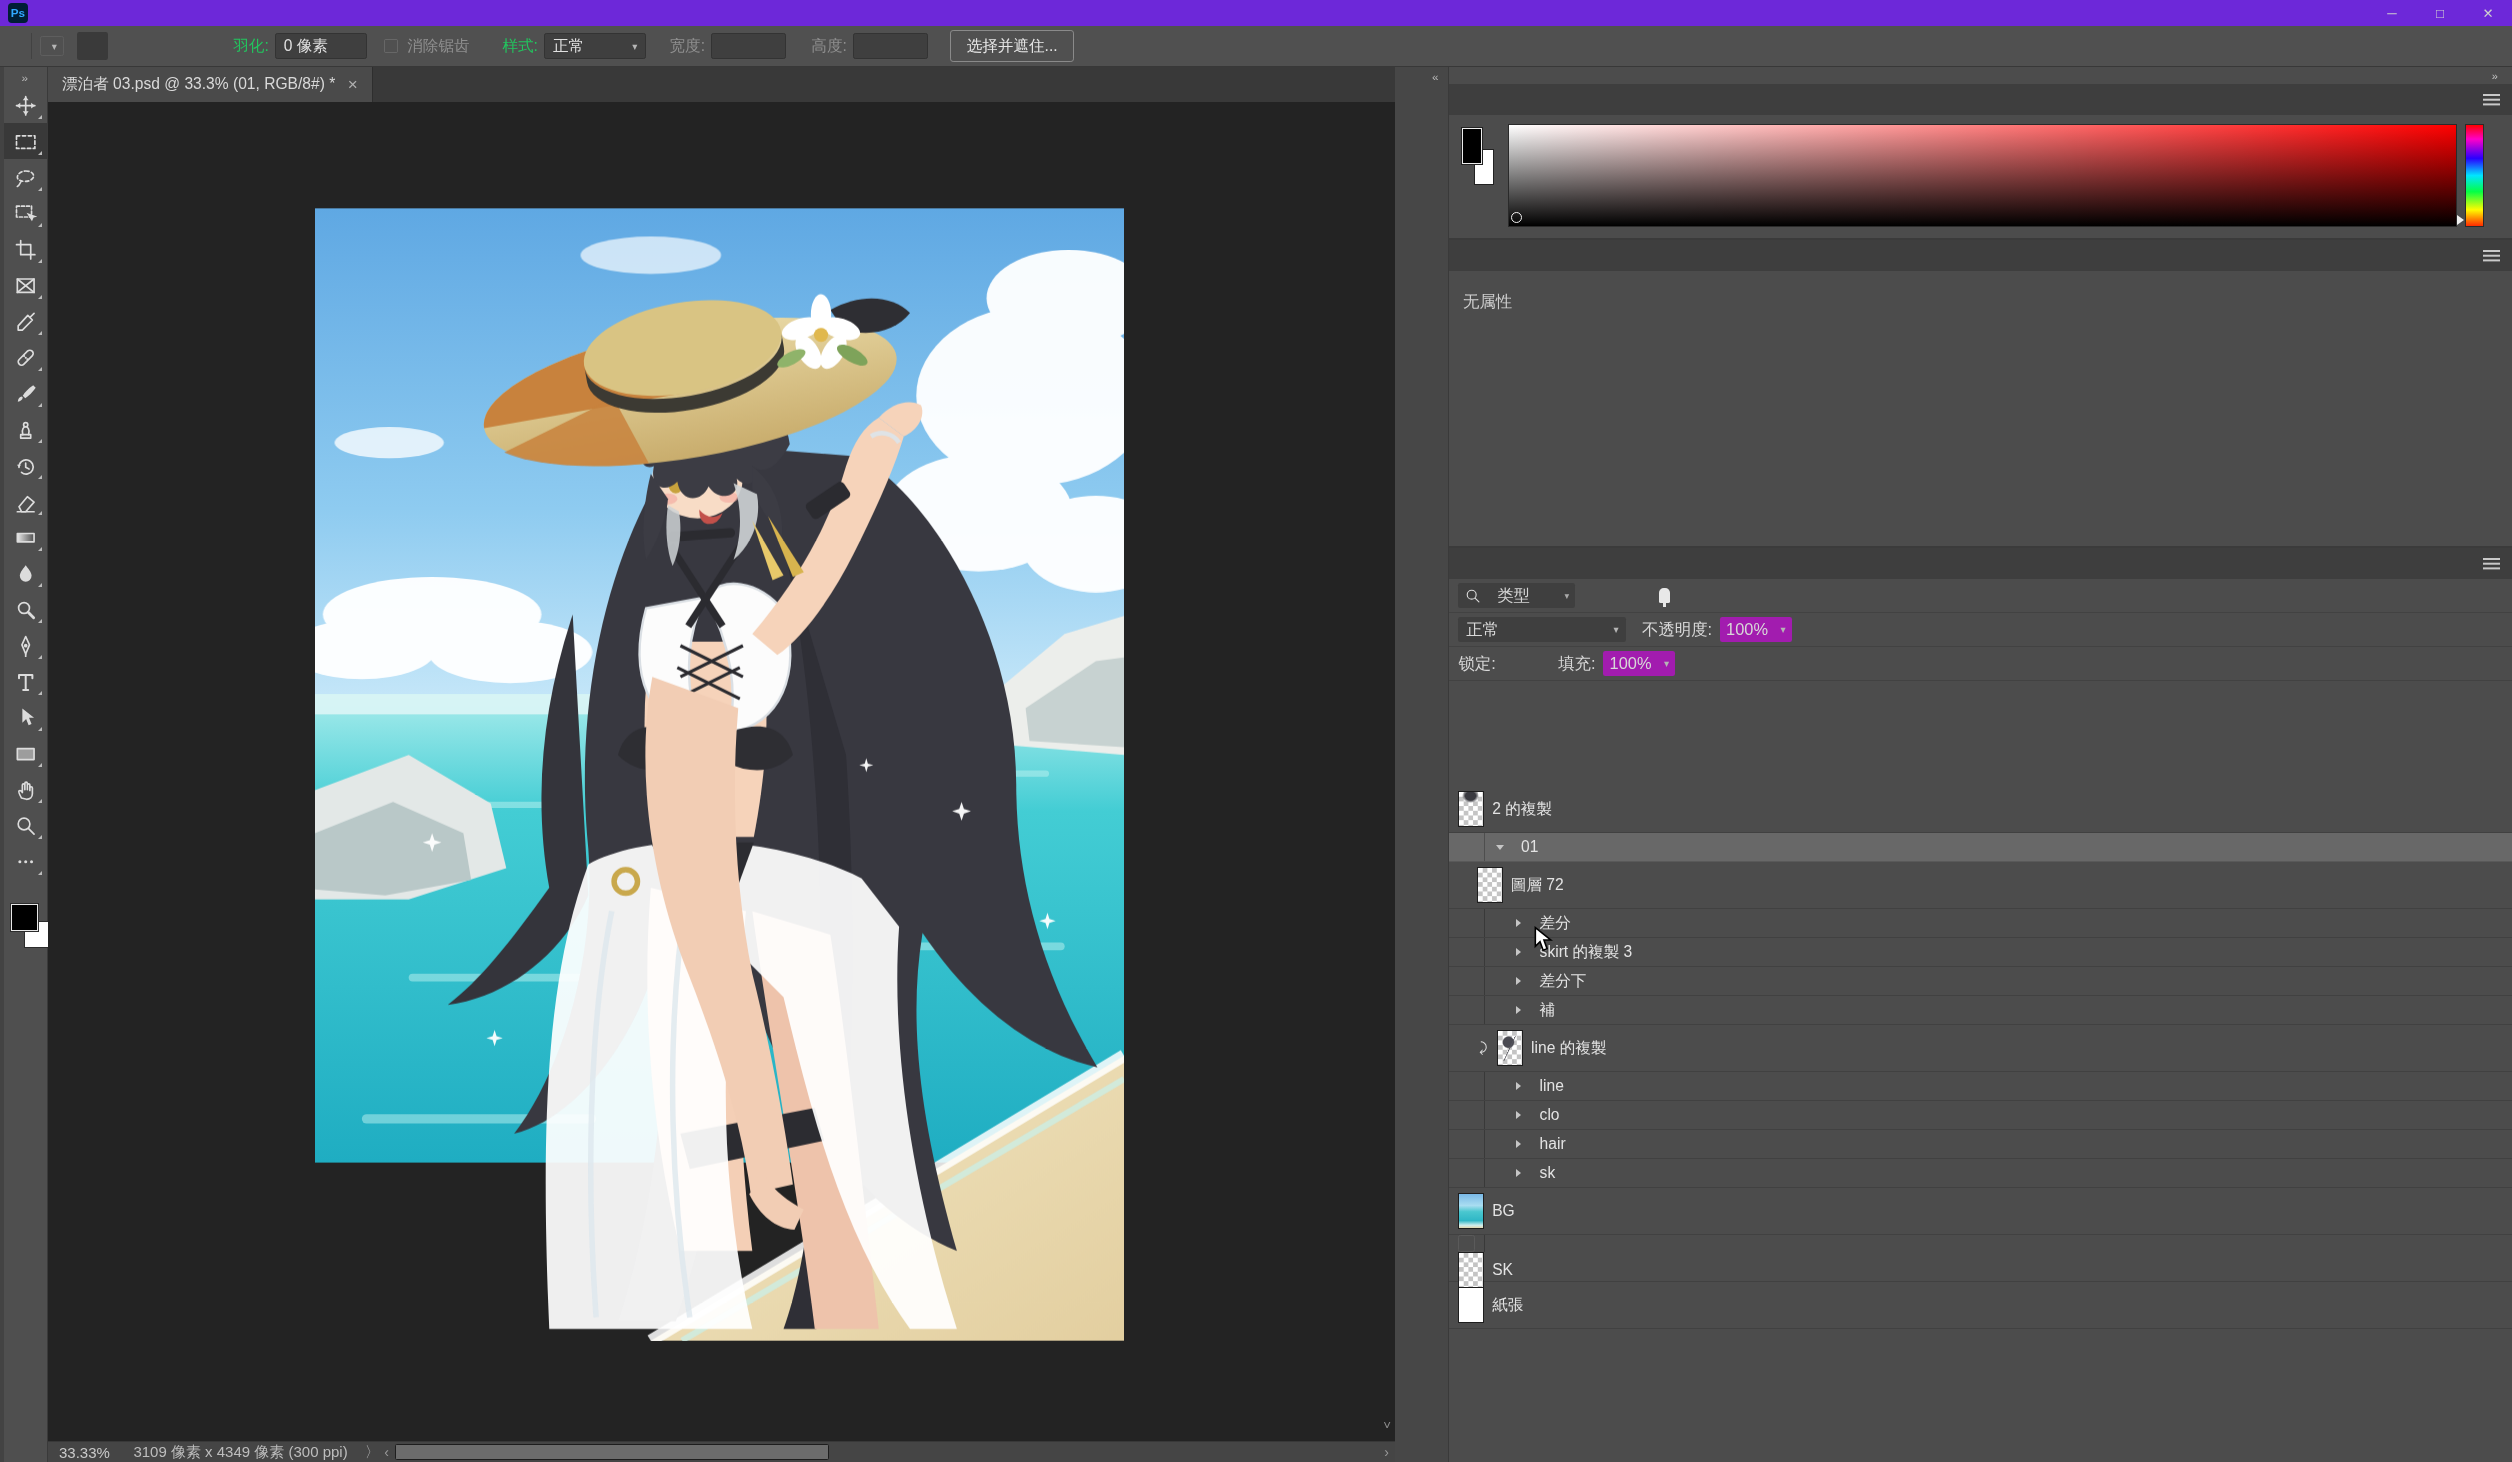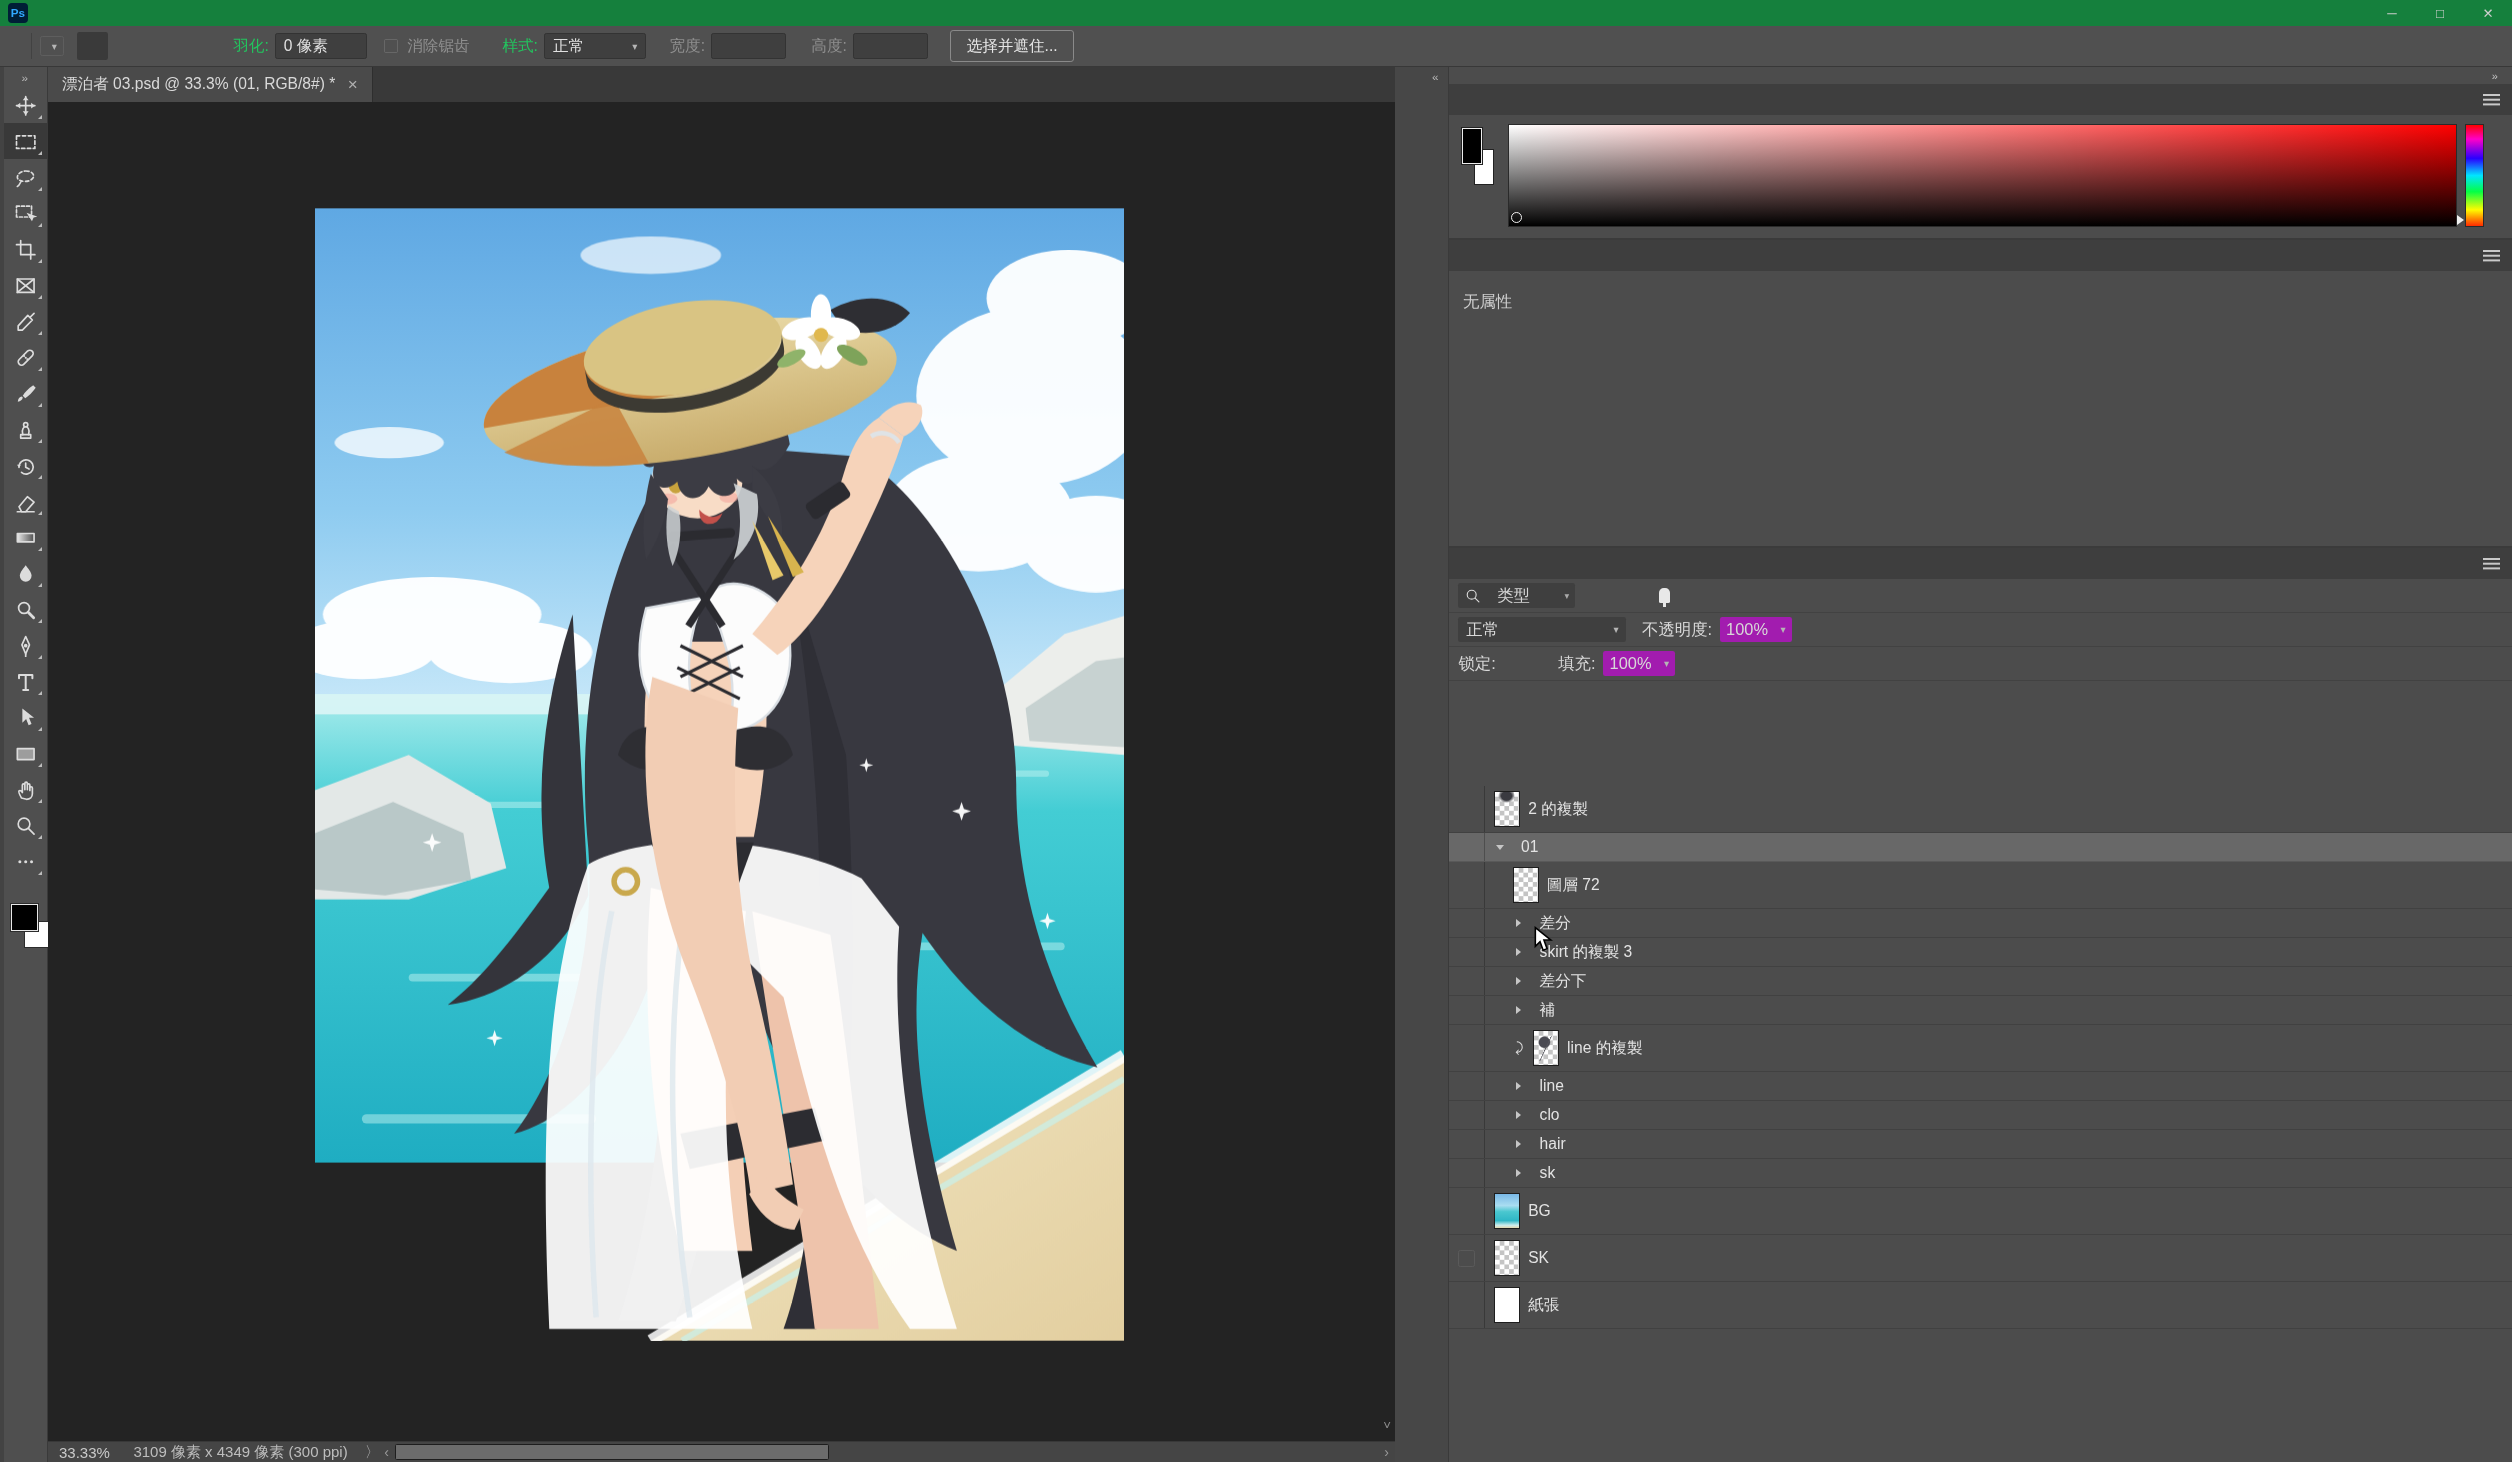--- a/index.html
+++ b/index.html
@@ -6,21 +6,21 @@
   html,body { background:#1a1a1a; }
   #app {
     position:relative; width:2512px; height:1462px; overflow:hidden;
     background:#4c4c4c; color:#d8d8d8;
     font-family:"Liberation Sans","DejaVu Sans",sans-serif; font-size:16.4px;
     -webkit-font-smoothing:antialiased;
   }
   svg { display:block; }
 
   
-  .titlebar { position:absolute; left:0; top:0; right:0; height:26px; background:#15803d; display:flex; align-items:center; }
+  .titlebar { position:absolute; left:0; top:0; right:0; height:26px; background:#6d28d9; display:flex; align-items:center; }
   .ps-logo { width:20.3px; height:20.3px; margin:0 11px 0 7.8px; background:#001e36; color:#31a8ff; border-radius:3.9px;
              font-size:11.7px; font-weight:bold; display:flex; align-items:center; justify-content:center; }
   .menus { display:flex; height:100%; }
   .menu-item { padding:0 13.3px; display:flex; align-items:center; font-size:15.6px; color:#d4d4d4; cursor:default; }
   .win-controls { margin-left:auto; display:flex; height:100%; }
   .win-btn { width:48px; display:flex; align-items:center; justify-content:center; color:#cfcfcf; font-size:13.3px; }
 
   
   .optionsbar { position:absolute; left:0; top:26px; right:0; height:41px; background:#505050;
                 border-bottom:0.8px solid #383838; display:flex; align-items:center; font-size:15.6px; color:#cfcfcf; }
@@ -121,21 +121,21 @@
   .lp-pin::after{ content:""; position:absolute; left:3.9px; bottom:-3.9px; width:2.3px; height:4.7px; background:#e8e8e8;}
   .lp-select { width:168px; height:25px; background:#3f3f3f; border-radius:2.3px; display:flex; align-items:center;
                justify-content:space-between; padding:0 7.8px; }
   .lp-val { width:72px; height:25px; background:#a21caf; border-radius:2.3px; display:flex; align-items:center;
             justify-content:space-between; padding:0 6.2px; margin-left:7.8px; }
   .lp-label { margin-left:15.6px; white-space:nowrap; }
   .lp-lock-icons { display:flex; align-items:center; gap:12.5px; margin-left:9.4px; margin-right:3.1px; }
 
   .layers-list { position:absolute; left:0; right:0; top:105px; bottom:31px; overflow:hidden; }
   .layer-row { position:relative; display:flex; align-items:stretch; border-bottom:0.8px solid rgba(0,0,0,0.14); }
-  .t-layer,.t-layer-clip { height:47px; }
+  .t-layer,.t-layer-clip { height:47px;flex-direction:column; }
   .t-group,.t-group-open { height:29px; }
   .layer-row.selected { background:#686868; }
   .eye-cell { width:36px; flex:none; display:flex; align-items:center; justify-content:center; border-right:0.8px solid rgba(0,0,0,0.25); }
   .eye-empty { width:17px; height:17px; border:0.8px solid #5a5a5a; border-radius:2.3px; display:none; }
   .hidden-layer .eye-empty { display:block; }
   .row-content { display:flex; align-items:center; flex:1; padding-left:9.4px; gap:7.8px; }
   .ind-1 .row-content { padding-left:28px; }
   .chevron { width:11px; flex:none; display:flex; justify-content:center; }
   .chevron i { width:0; height:0; border-top:4.7px solid transparent; border-bottom:4.7px solid transparent; border-left:5.5px solid #c6c6c6; }
   .t-group-open .chevron i { border-left:4.7px solid transparent; border-right:4.7px solid transparent; border-top:5.5px solid #c6c6c6; border-bottom:none; }

